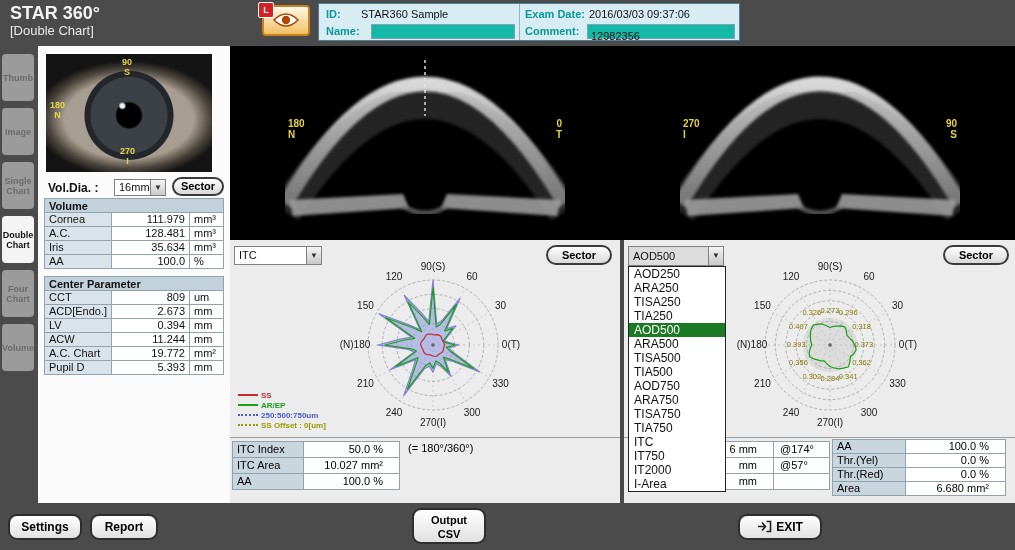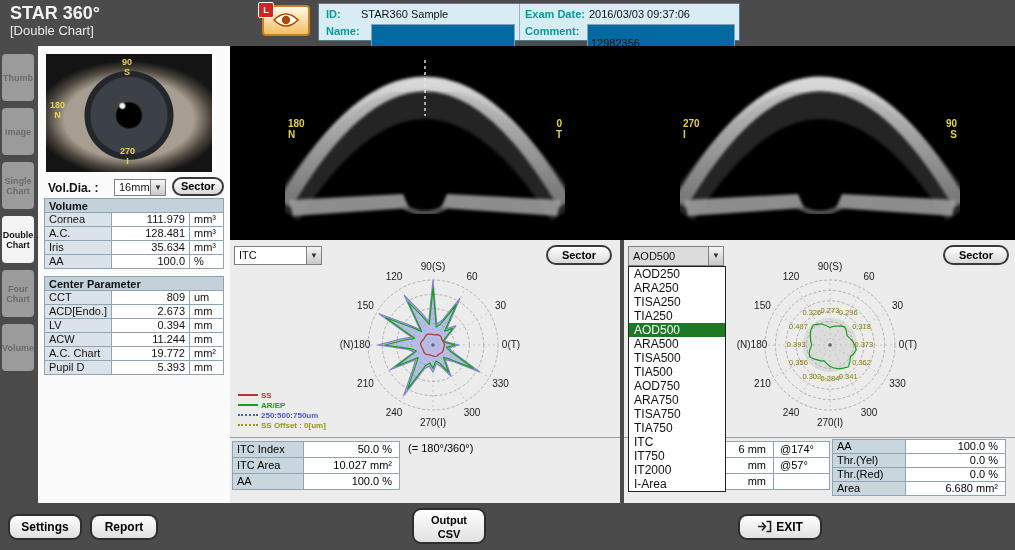--- a/index.html
+++ b/index.html
@@ -11,22 +11,22 @@
   .app-title{left:10px;top:3px;color:#f2f2f2;font-size:18px;font-weight:bold;}
   .app-mode{left:10px;top:23px;color:#e8e8e8;font-size:13px;}
   .eye-btn{left:262px;top:5px;width:48px;height:31px;border:2px solid #c87f1e;border-radius:4px;
            background:linear-gradient(#fff8ea,#f2bf62);box-sizing:border-box;}
   .lat{position:absolute;left:-6px;top:-5px;width:14px;height:14px;background:#d42222;color:#fff;
        font-size:9px;font-weight:bold;text-align:center;line-height:14px;border:1px solid #fff;border-radius:2px;}
   .info-panel{left:318px;top:3px;width:422px;height:38px;background:#d8ecf4;border:1px solid #4e7e96;box-sizing:border-box;}
   .ip-div{position:absolute;left:200px;top:0;width:1px;height:100%;background:#8fb4c6;}
   .tlabel{position:absolute;color:#089a9a;font-size:11px;font-weight:bold;white-space:nowrap;}
   .tvalue{position:absolute;color:#111;font-size:11px;white-space:nowrap;}
-  .tbox{position:absolute;background:#0369a1;border:1px solid #7fa3b5;font-size:11px;color:#111;
-        line-height:14px;padding:11px 3px;box-sizing:border-box;}
+  .tbox{position:absolute;background:#14b8a6;border:1px solid #7fa3b5;font-size:11px;color:#111;
+        line-height:14px;padding:4px 3px;box-sizing:border-box;}
 
   
   #sidebar{left:0;top:54px;width:37px;}
   .stab{width:32px;height:47px;margin:0 0 7px 2px;border-radius:4px;background:#9b9b9b;color:#6b6b6b;
         font-size:9px;font-weight:bold;display:flex;align-items:center;justify-content:center;
         text-align:center;line-height:10px;cursor:pointer;}
   .stab.active{background:#f4f4f4;color:#111;}
 
   
   #left-panel{left:38px;top:46px;width:192px;height:457px;background:#fbfbfb;}
@@ -69,21 +69,21 @@
 
   .legend-item{display:flex;align-items:center;height:10px;font-size:8px;font-weight:bold;}
   .legend-line{width:20px;height:0;border-top:2px solid;margin-right:3px;}
   .legend-line.dotted{border-top-style:dotted;}
 
   
   .srow{display:flex;margin-top:-1px;font-size:11px;}
   .srow > span{border:1px solid #8fa3b0;border-left:0;box-sizing:border-box;display:block;}
   .srow > span:first-child{border-left:1px solid #8fa3b0;}
   .slabel{background:#c9d6de;padding-left:4px;}
-  .svalue{background:#fff;text-align:right;padding-right:7px;}
+  .svalue{background:#fff;text-align:right;padding-right:16px;}
   .snote{background:#fff;padding-left:6px;}
   .snote-plain{border:0 !important;background:transparent;padding-left:8px;}
   #stats-left .srow{height:17px;line-height:15px;}
   #stats-left .slabel{width:72px;}
   #stats-left .svalue{width:96px;}
   #stats-mid .srow{height:17px;line-height:15px;}
   #stats-mid .slabel{width:96px;}
   #stats-mid .svalue{width:50px;}
   #stats-mid .snote{width:56px;}
   #stats-right .srow{height:15px;line-height:13px;}

